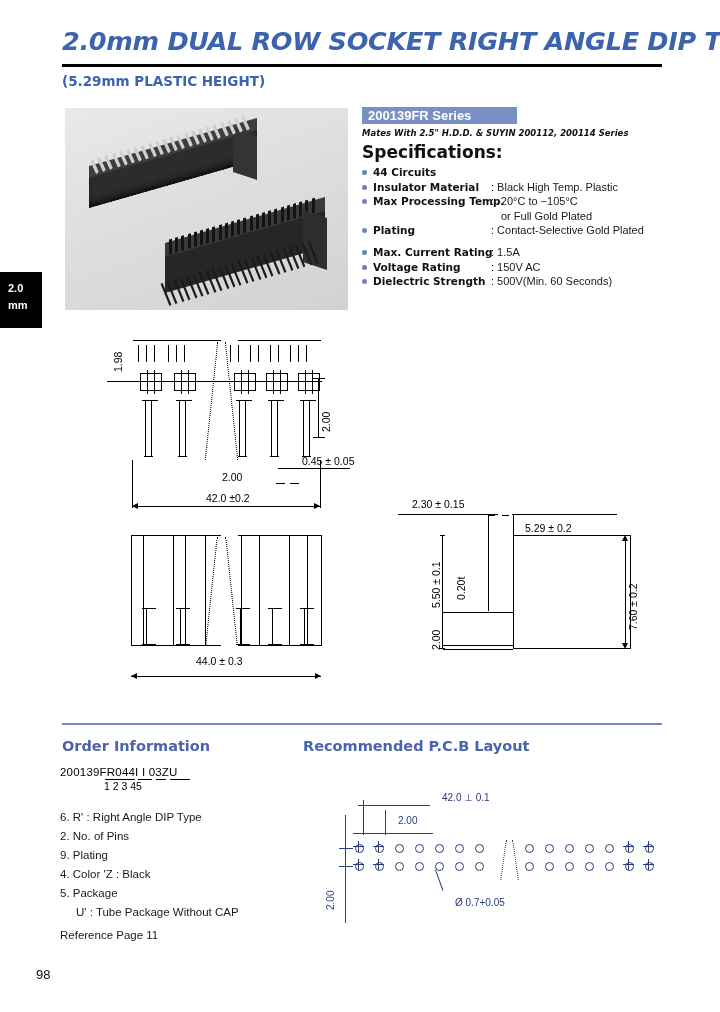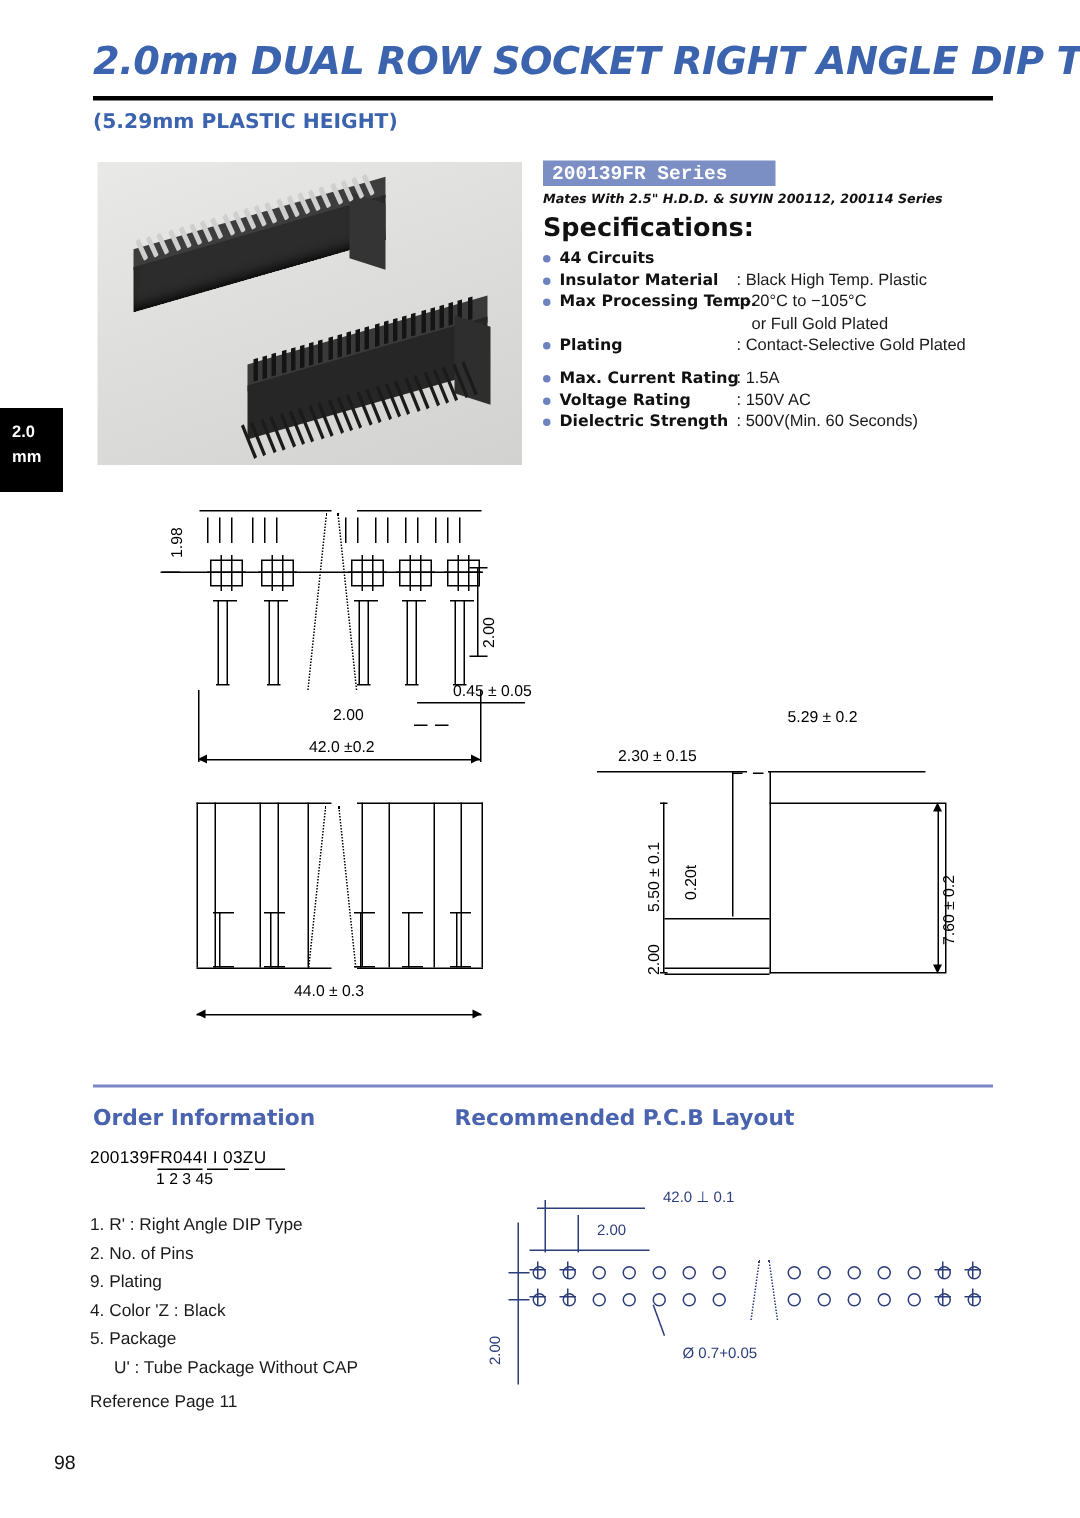--- a/index.html
+++ b/index.html
@@ -69,21 +69,21 @@
     background:#2e2e2e;transform:skewY(18deg);
   }
   .c2-slots{position:absolute;left:104px;top:110px;width:150px;height:18px;transform:skewY(-16deg);}
   .c2-slots i{position:absolute;top:0;width:3px;height:15px;background:#141414;}
   .c2-pins{position:absolute;left:100px;top:150px;width:165px;height:40px;transform:skewY(-16deg);}
   .c2-pins i{position:absolute;top:0;width:2px;height:26px;background:#1b1b1b;transform:rotate(-20deg);}
 
   
   .series-badge{
     position:absolute;left:362px;top:107px;height:17px;min-width:155px;
-    background:#7b8fc4;color:#fff;font-family:Liberation Mono, monospace;
+    background:#7b8fc4;color:#fff;font-family:Liberation Sans, sans-serif;
     font-weight:bold;font-size:13px;padding:1px 6px 0 6px;box-sizing:border-box;
   }
   .mates{
     position:absolute;left:362px;top:128px;
     font-family:"DejaVu Sans",sans-serif;font-style:italic;font-weight:bold;
     font-size:8.5px;color:#111;white-space:nowrap;
   }
   .spec-h{
     position:absolute;left:362px;top:142px;
     font-family:"DejaVu Sans",sans-serif;font-weight:bold;font-size:17px;color:#111;
@@ -461,21 +461,21 @@
     <div style="position:absolute;left:205px;top:537px;width:36px;height:108px;">
       <div style="position:absolute;left:6px;top:0;width:1px;height:108px;border-left:1px dotted #000;transform:skewX(-6deg);"></div>
       <div style="position:absolute;left:26px;top:0;width:1px;height:108px;border-left:1px dotted #000;transform:skewX(6deg);"></div>
     </div>
     <div class="dim" style="left:196px;top:655px;">44.0 ± 0.3</div>
     <div class="ln hl" style="left:131px;top:676px;width:190px;"></div>
     <div class="arrowL" style="left:131px;top:673px;"></div>
     <div class="arrowR" style="left:315px;top:673px;"></div>
 
     <div class="dim" style="left:412px;top:498px;">2.30 ± 0.15</div>
-    <div class="dim" style="left:525px;top:472px;">5.29 ±  0.2</div>
+    <div class="dim" style="left:525px;top:522px;">5.29 ±  0.2</div>
     <div class="ln hl" style="left:398px;top:514px;width:100px;"></div>
     <div class="ln hl" style="left:512px;top:514px;width:105px;"></div>
     <div class="ln hl" style="left:488px;top:515px;width:7px;"></div>
     <div class="ln hl" style="left:502px;top:515px;width:7px;"></div>
 
     <div class="ln vl" style="left:488px;top:514px;height:97px;"></div>
     <div class="ln vl" style="left:513px;top:514px;height:135px;"></div>
 
     <div class="ln hl" style="left:513px;top:535px;width:117px;"></div>
     <div class="ln vl" style="left:630px;top:535px;height:114px;"></div>
@@ -500,21 +500,21 @@
   <div class="sec-h" style="left:62px;top:738px;">Order Information</div>
   <div class="sec-h" style="left:303px;top:738px;">Recommended P.C.B Layout</div>
 
   <div class="order-pn">200139FR044I  I  03ZU</div>
   <div class="order-line" style="left:105px;top:779px;width:30px;"></div>
   <div class="order-line" style="left:138px;top:779px;width:14px;"></div>
   <div class="order-line" style="left:156px;top:779px;width:10px;"></div>
   <div class="order-line" style="left:170px;top:779px;width:20px;"></div>
   <div class="order-nums" style="left:104px;">1   2 3    45</div>
   <div id="order-items">
-      <div class="order-item" style="top: 811px;">1. R' : Right Angle DIP Type</div>
+      <div class="order-item" style="top: 811px;">6. R' : Right Angle DIP Type</div>
       <div class="order-item" style="top: 830px;">2. No. of Pins</div>
       <div class="order-item" style="top: 849px;">9. Plating</div>
       <div class="order-item" style="top: 868px;">4. Color  'Z  : Black</div>
       <div class="order-item" style="top: 887px;">5. Package</div>
       <div class="order-item" style="top: 906px; left: 76px;">U' : Tube Package Without CAP</div>
     </div>
   <div class="order-item" style="top:929px;">Reference Page 11</div>
 
   <div id="pcb-layout" style="position:absolute;left:303px;top:770px;width:380px;height:170px;">
     <div class="pcb-dim" style="left:139px;top:22px;">42.0 ⊥ 0.1</div>

